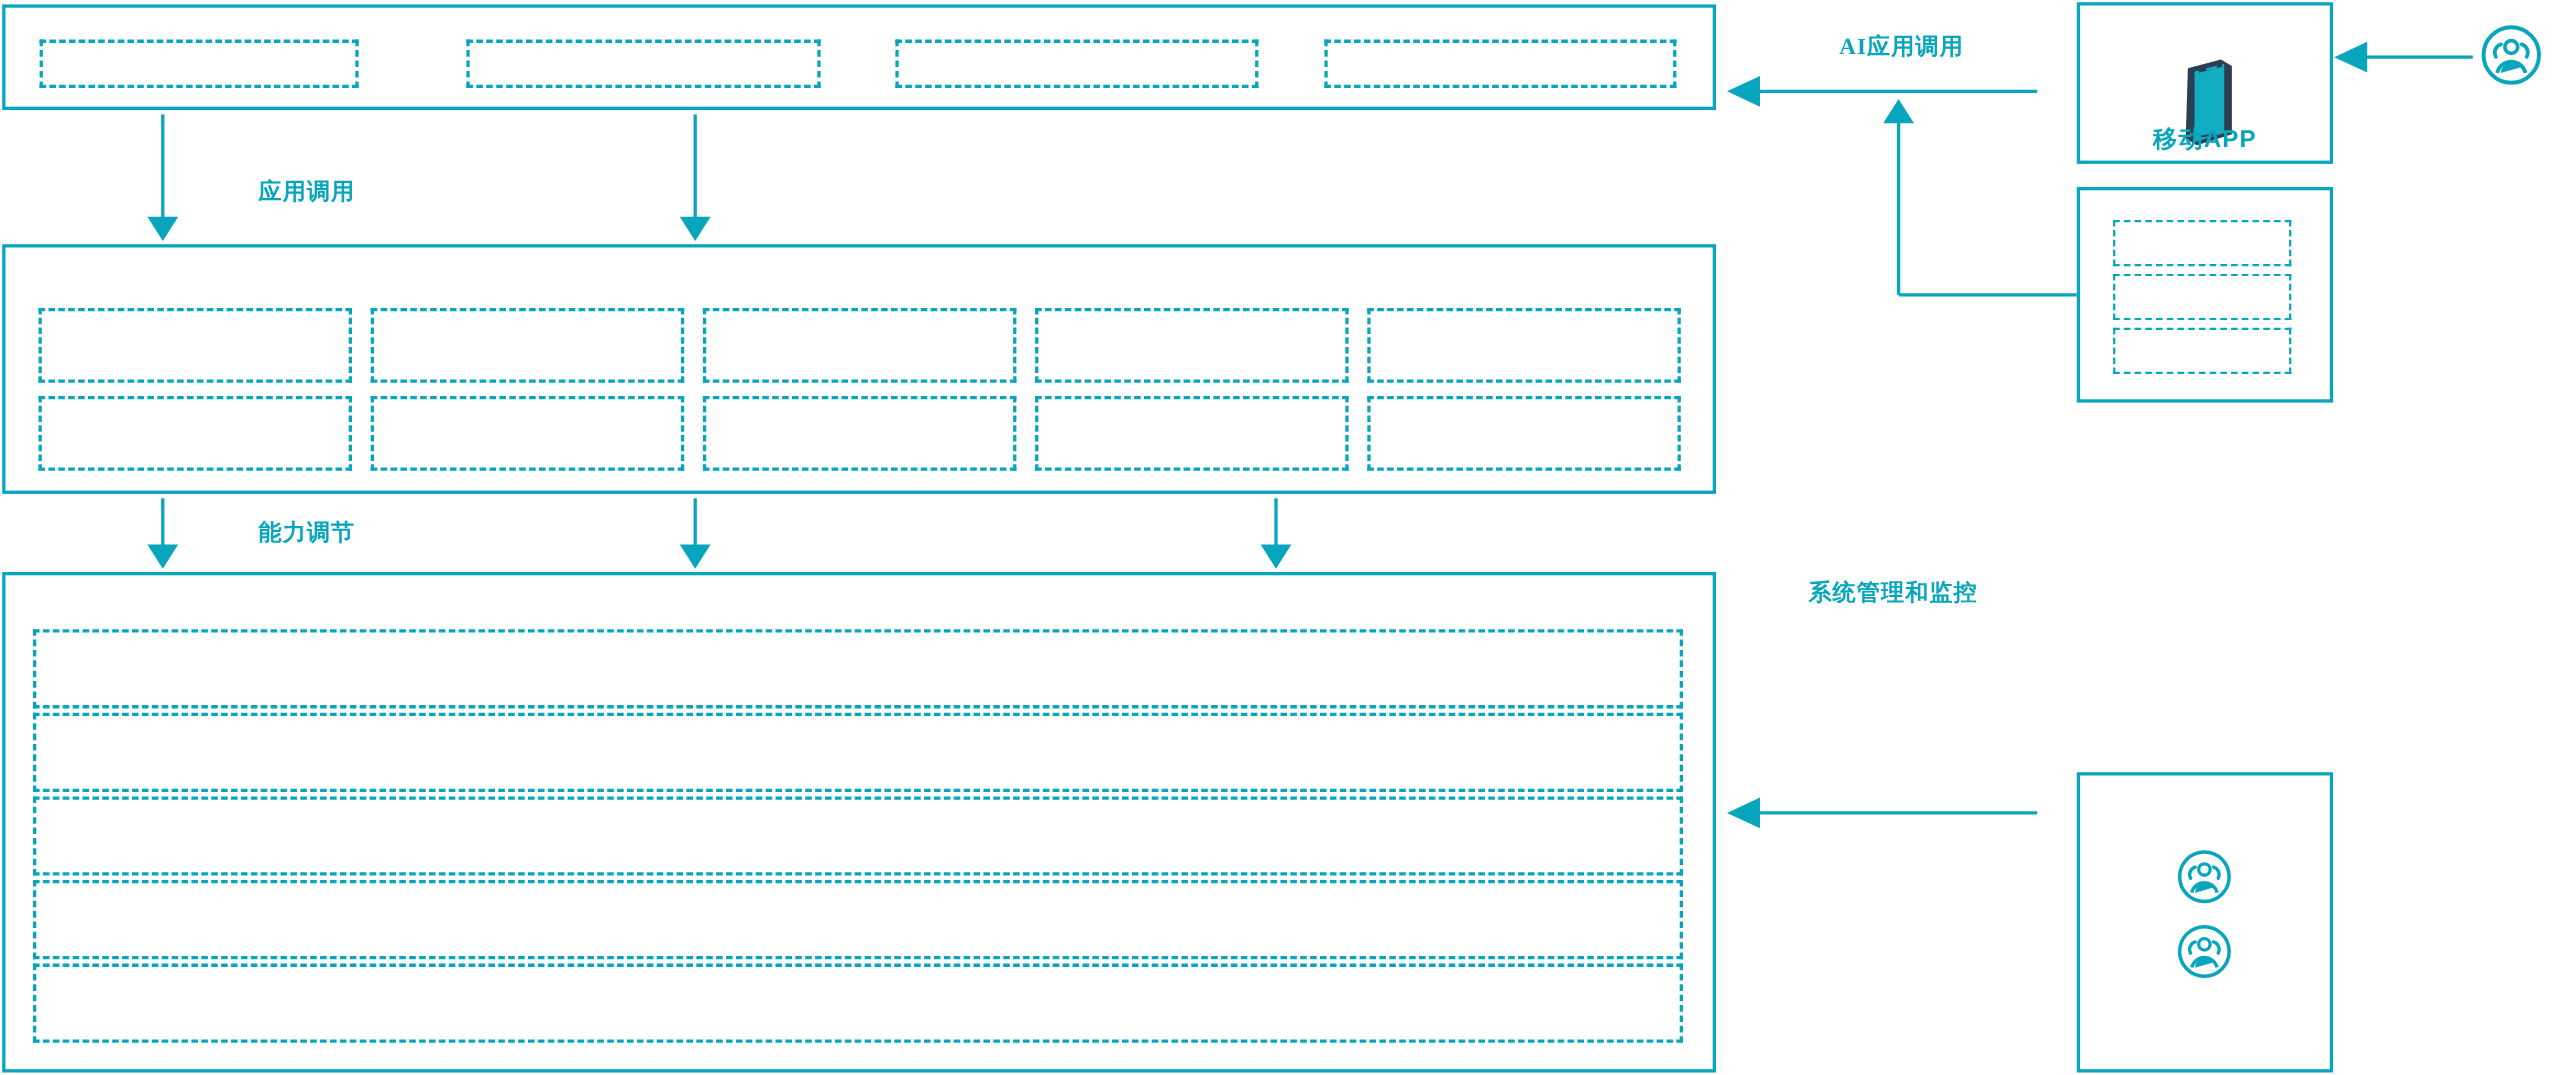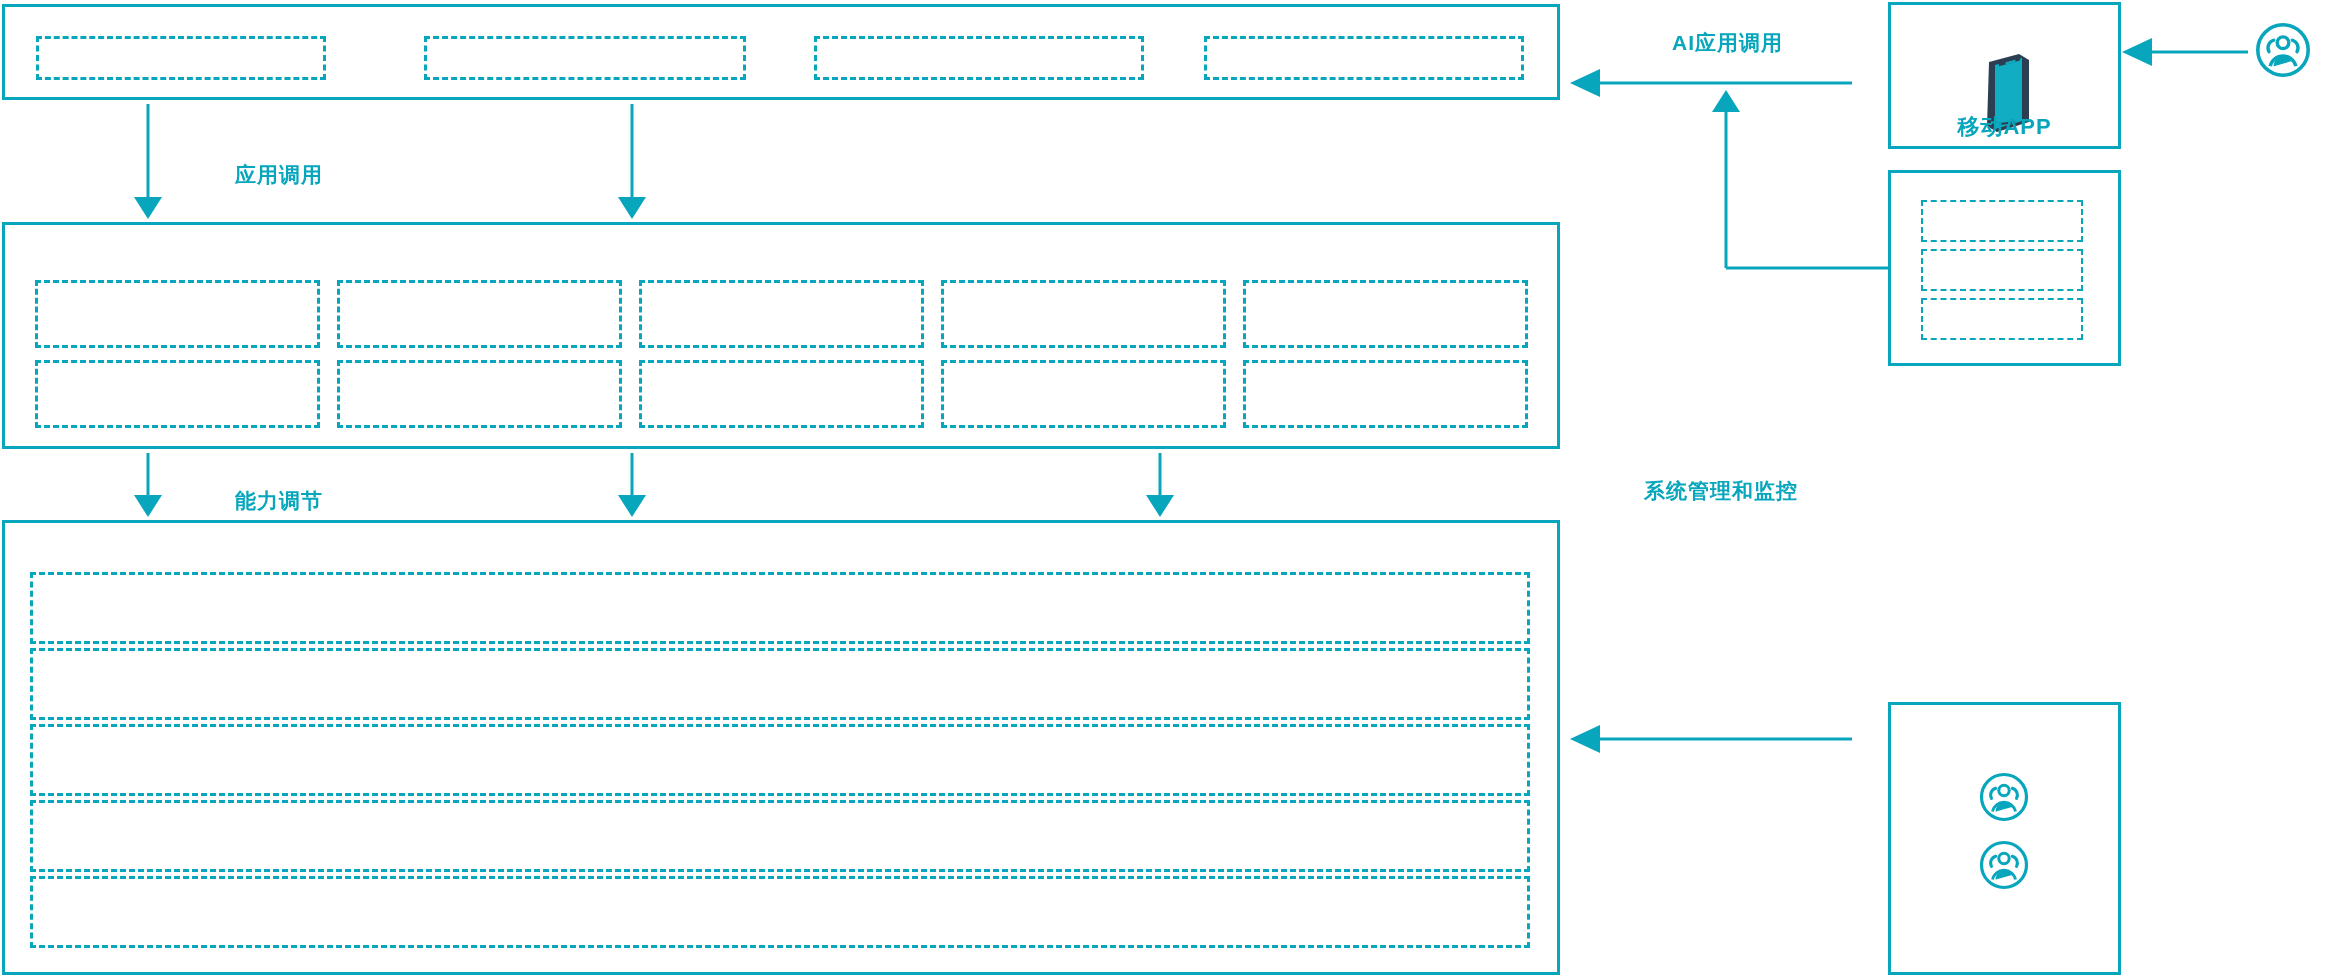--- a/index.html
+++ b/index.html
@@ -97,21 +97,21 @@
   <div class="cell" style="left:639px;top:360px;width:285px;height:68px;">
     <span class="label" style="left:0;top:0;"></span>
   </div>
   <div class="cell" style="left:941px;top:360px;width:285px;height:68px;">
     <span class="label" style="left:0;top:0;"></span>
   </div>
   <div class="cell" style="left:1243px;top:360px;width:285px;height:68px;">
     <span class="label" style="left:0;top:0;"></span>
   </div>
 
-  <div class="label" style="left:235px;top:490px;">能力调节</div>
+  <div class="label" style="left:235px;top:474px;">能力调节</div>
 
   <div class="panel" style="left:2px;top:520px;width:1558px;height:455px;">
   </div>
 
   <div class="cell" style="left:30px;top:572px;width:1500px;height:72px;">
     <span class="label" style="left:0;top:0;"></span>
   </div>
   <div class="cell" style="left:30px;top:648px;width:1500px;height:72px;">
     <span class="label" style="left:0;top:0;"></span>
   </div>
@@ -178,22 +178,22 @@
     <svg width="56" height="56" viewBox="0 0 50 50">
       <circle cx="25" cy="25" r="22.5" fill="none" stroke="#07A6BD" stroke-width="3.2"></circle>
       <circle cx="25" cy="18.5" r="5.2" fill="none" stroke="#07A6BD" stroke-width="3"></circle>
       <path d="M12.5 26.5 a7 7 0 0 1 4.2 -10.2" fill="none" stroke="#07A6BD" stroke-width="3" stroke-linecap="round"></path>
       <path d="M37.5 26.5 a7 7 0 0 0 -4.2 -10.2" fill="none" stroke="#07A6BD" stroke-width="3" stroke-linecap="round"></path>
       <path d="M13.5 39.5 a11.8 11.8 0 0 1 23 0" fill="none" stroke="#07A6BD" stroke-width="3"></path>
       <path d="M16.5 39.5 a9 9 0 0 1 16.5 -4.6 L17 39.5 Z" fill="#07A6BD"></path>
     </svg>
   </div>
 
-  <div class="label" style="left:1672px;top:32px;">AI应用调用</div>
-  <div class="label" style="left:1644px;top:480px;">系统管理和监控</div>
+  <div class="label" style="left:1672px;top:32px;font-family:Liberation Serif, serif;">AI应用调用</div>
+  <div class="label" style="left:1644px;top:528px;">系统管理和监控</div>
 
   <svg class="arrows" width="2326" height="977" viewBox="0 0 2326 977">
 
     <g>
       <line x1="148" y1="104" x2="148" y2="200" stroke="#07A6BD" stroke-width="3"></line>
       <polygon points="134,197 162,197 148,219" fill="#07A6BD"></polygon>
     </g>
 
     <g>
       <line x1="632" y1="104" x2="632" y2="200" stroke="#07A6BD" stroke-width="3"></line>

